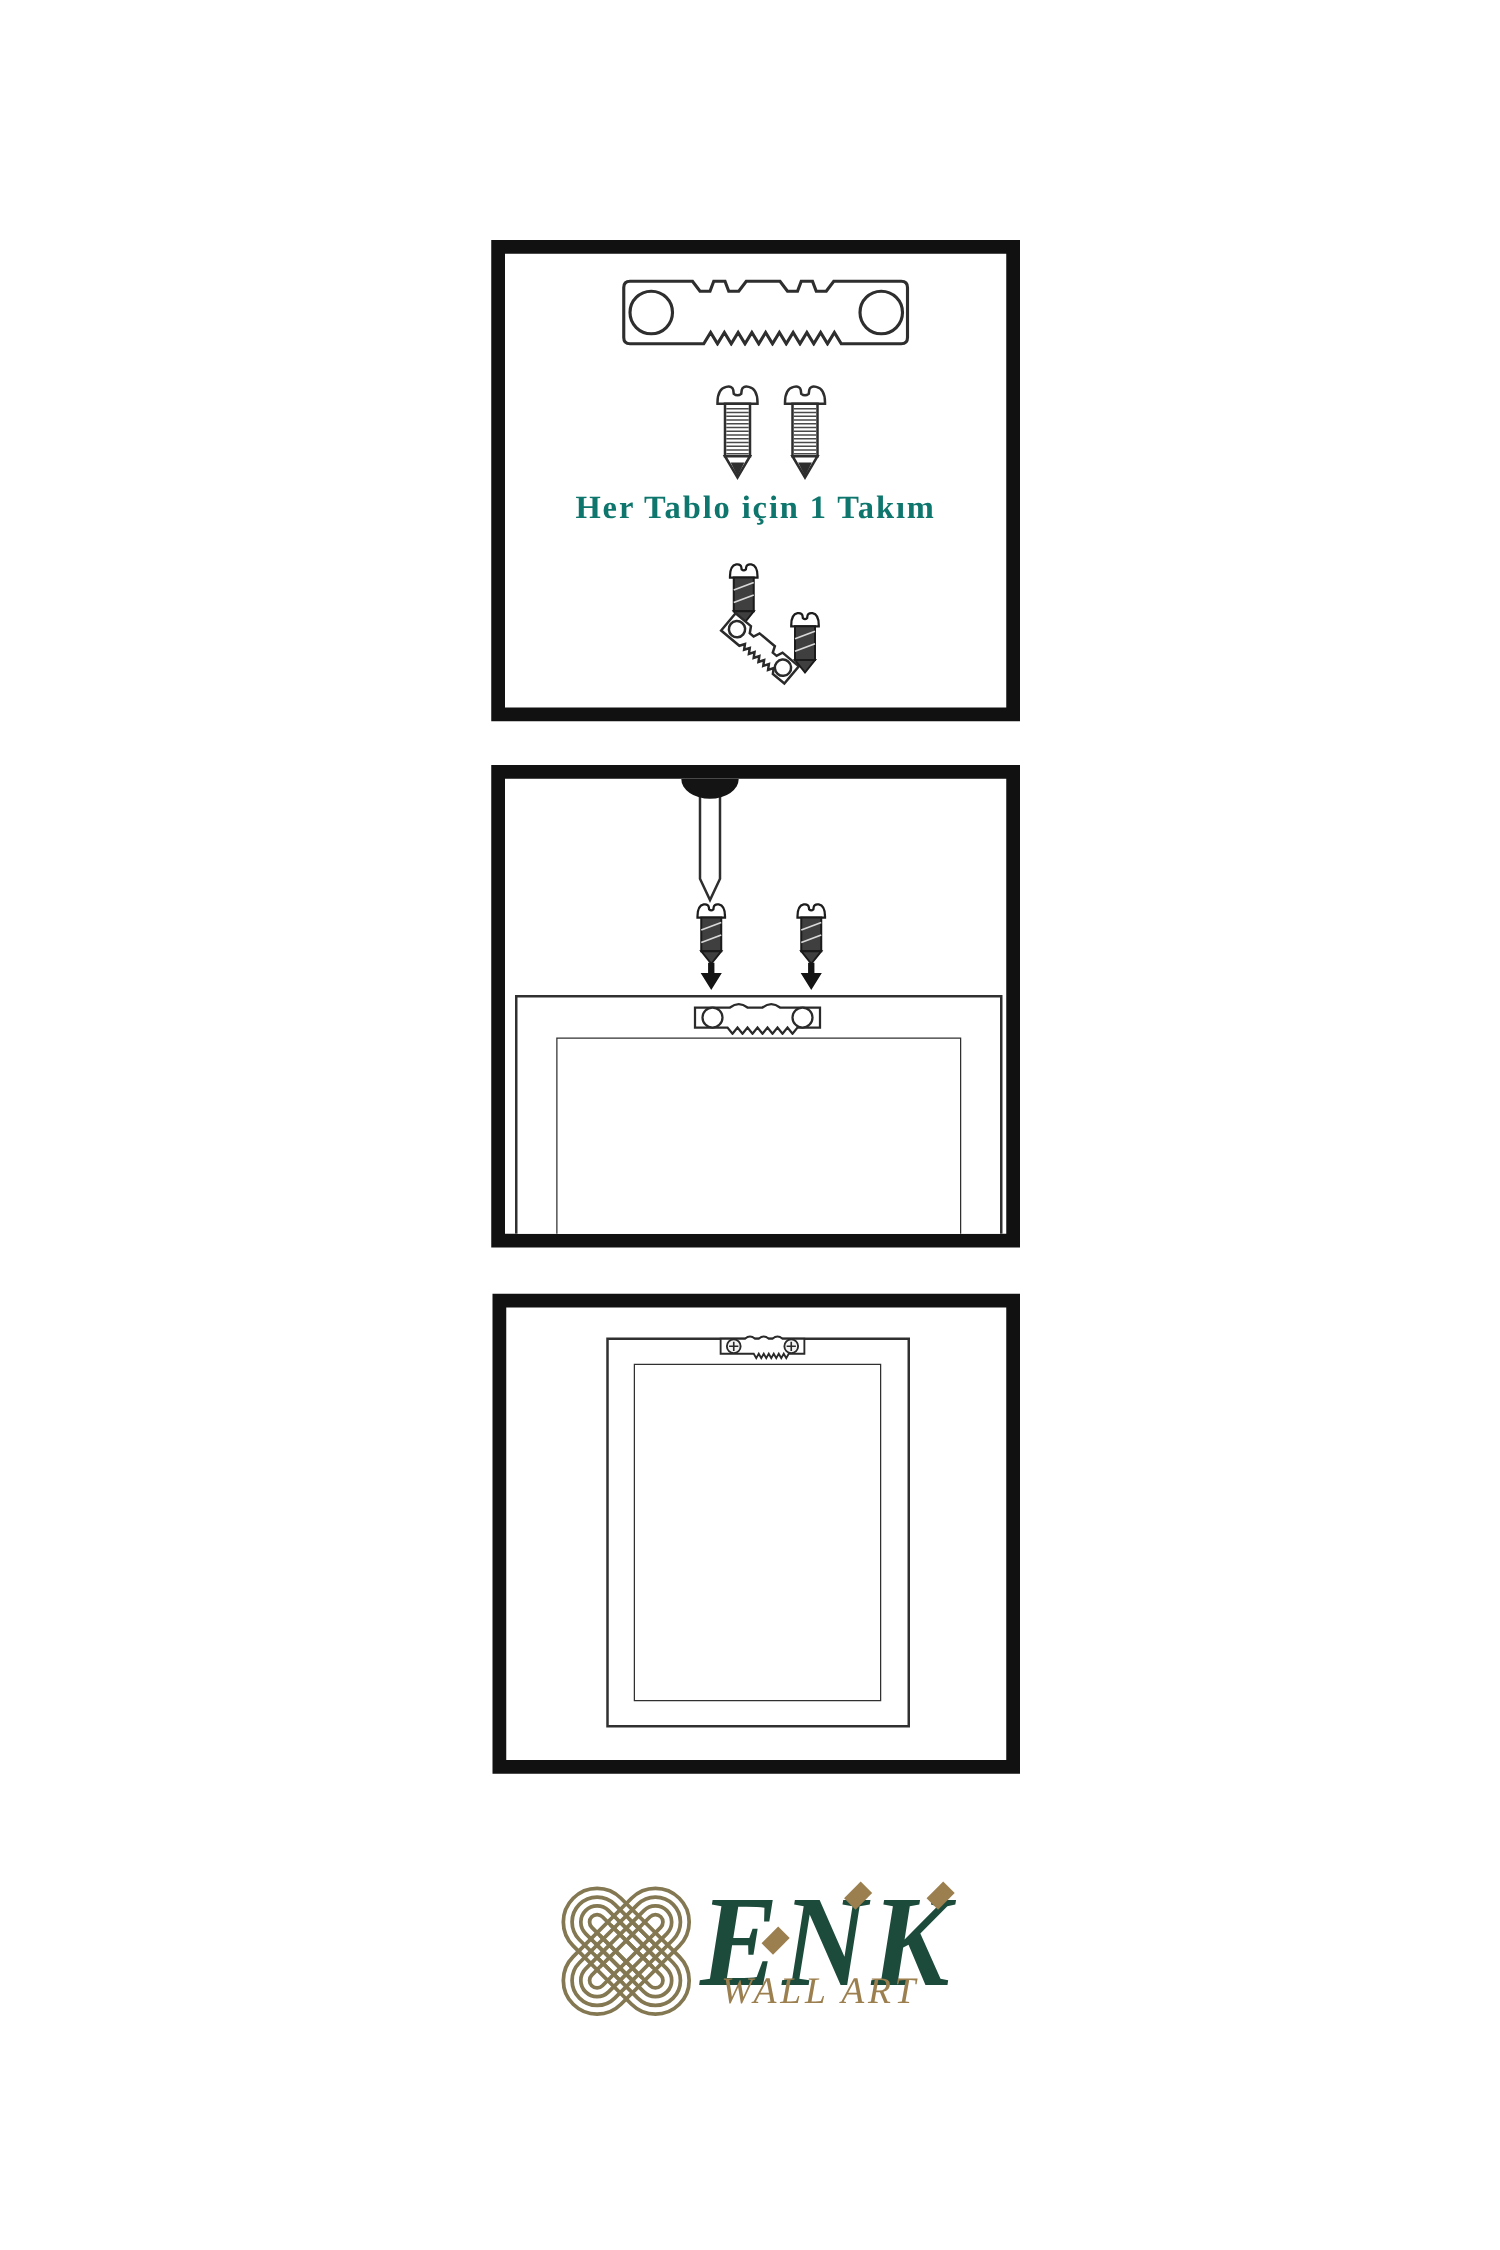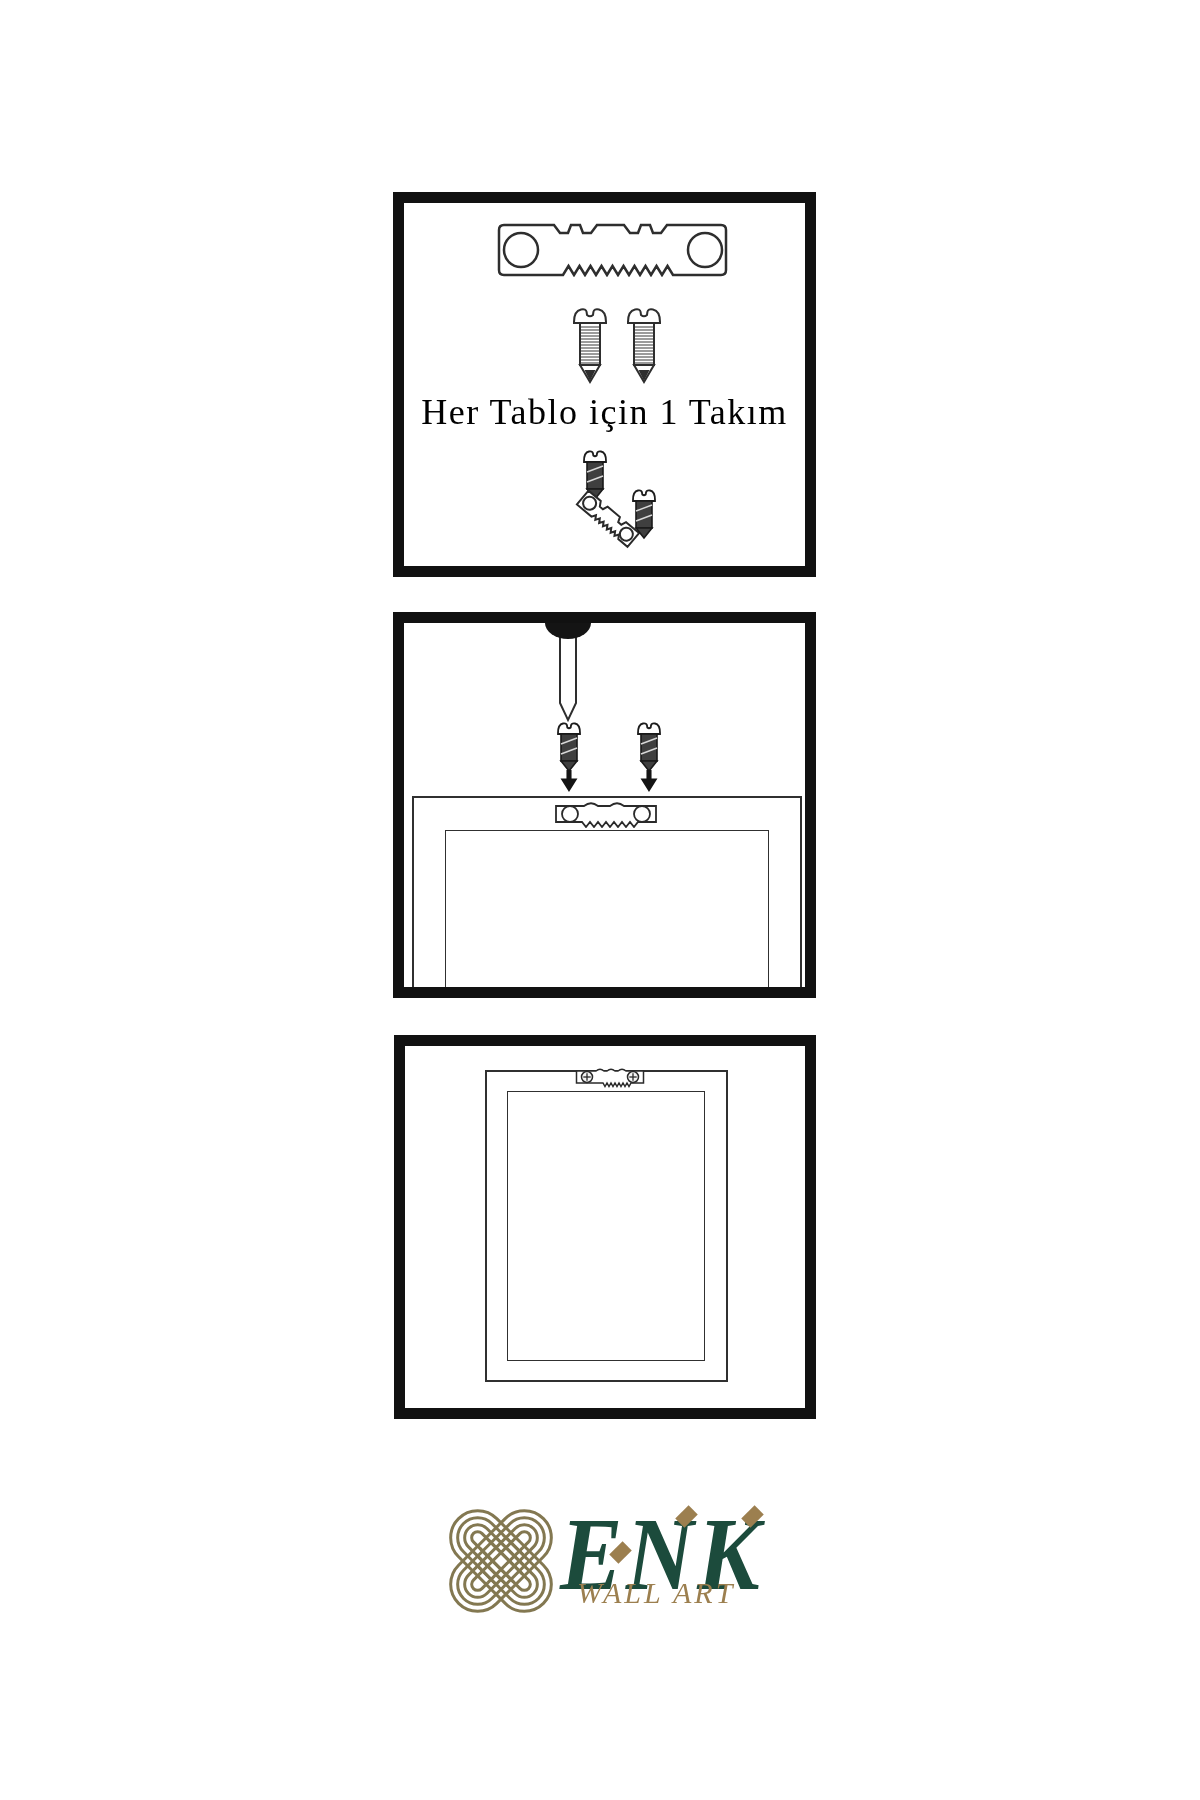--- a/index.html
+++ b/index.html
@@ -3,21 +3,21 @@
 <meta charset="utf-8">
 <style>
   html,body{margin:0;padding:0;background:#ffffff;}
   .canvas{position:relative;width:1200px;height:1800px;background:#ffffff;overflow:hidden;
           font-family:"Liberation Sans", sans-serif;}
   .panel{position:absolute;background:#fff;border:11px solid #111;box-sizing:border-box;}
   .clip{overflow:hidden;}
   .abs{position:absolute;}
   .rect{position:absolute;border:2px solid #303030;background:#fff;box-sizing:border-box;}
   .caption{position:absolute;left:0;width:100%;text-align:center;
-           font-size:36px;letter-spacing:1.5px;color:#000000;font-weight:400;
+           font-size:26px;letter-spacing:1.5px;color:#0f766e;font-weight:700;
            font-family:"Liberation Serif", serif;}
   .brand{position:absolute;font-family:"Liberation Serif", serif;font-weight:700;
          color:#1c4b3c;font-size:104px;line-height:1;letter-spacing:4px;
          transform:scaleX(0.9);transform-origin:left top;white-space:nowrap;}
   .subtitle{position:absolute;font-family:"Liberation Serif", serif;color:#9c7f4f;
             font-size:30px;letter-spacing:3px;line-height:1;white-space:nowrap;}
   .diamond{position:absolute;background:#9c7f4f;}
   .d1{width:13px;height:13px;transform:rotate(45deg) scaleY(1.45);}
   svg{display:block;}
 </style>

